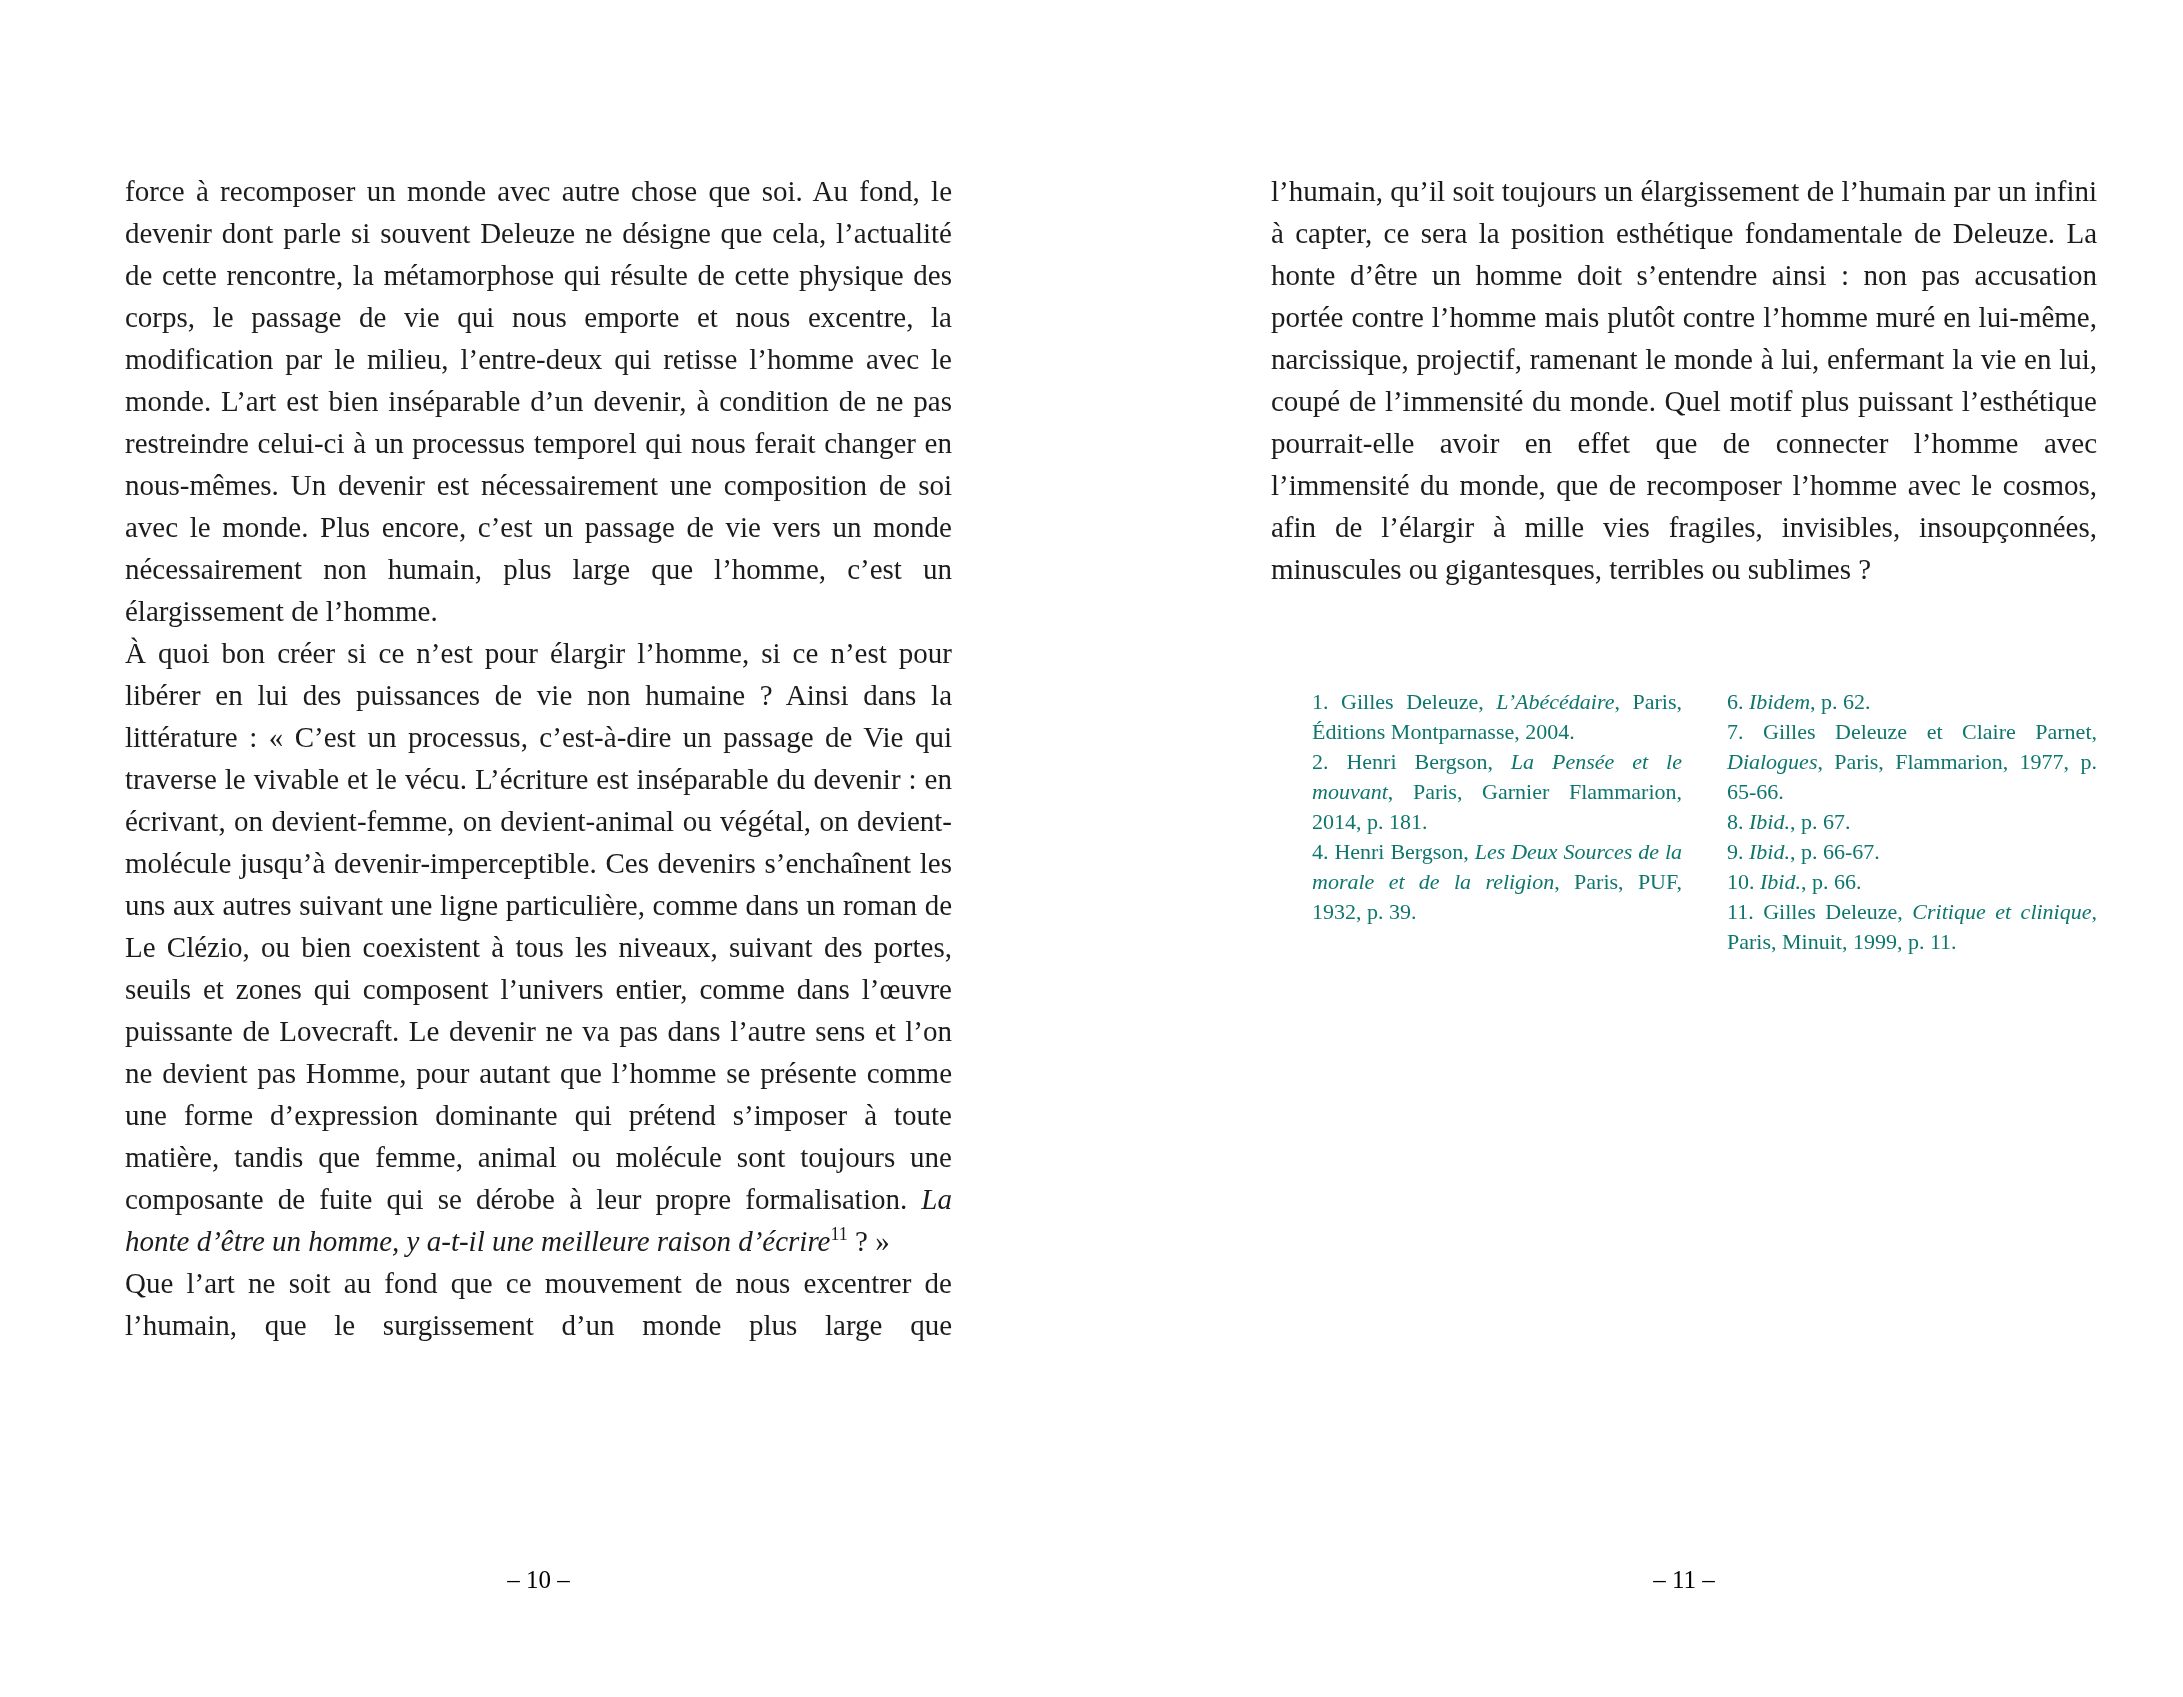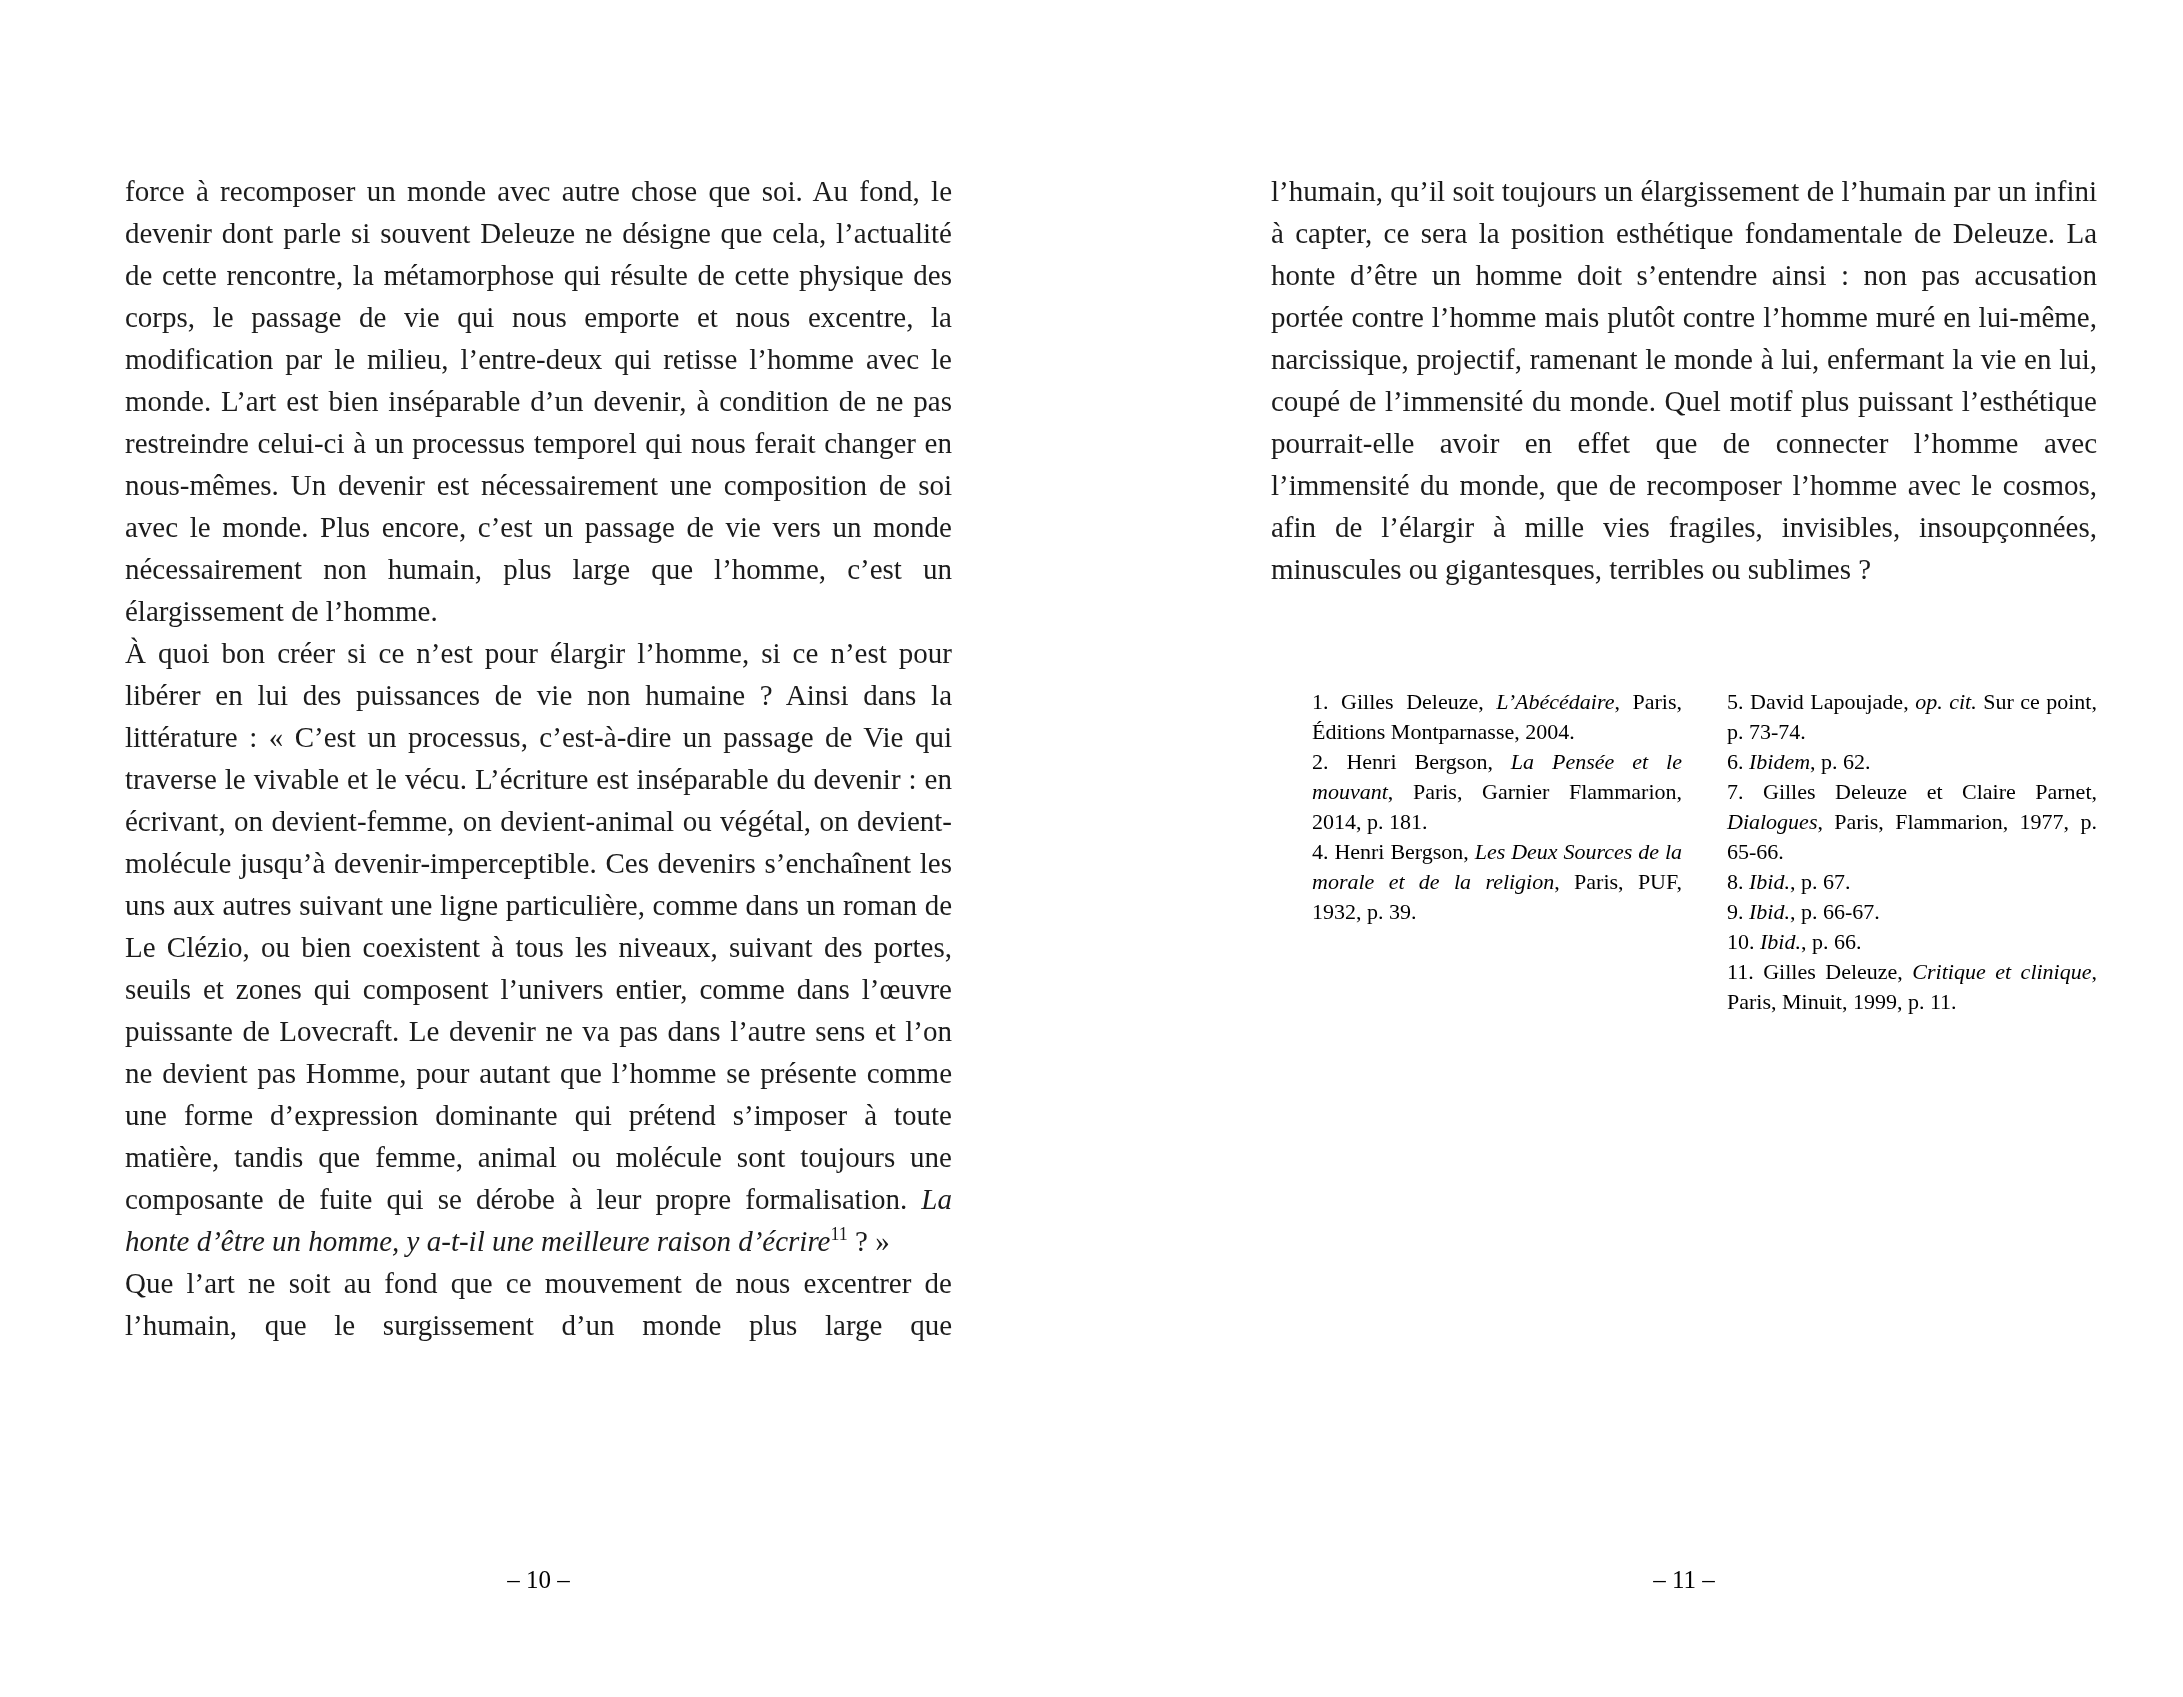--- a/index.html
+++ b/index.html
@@ -26,21 +26,21 @@
   .text-col p.cont { text-align-last: justify; }
 
   .it { font-style: italic; }
   sup { font-size: 0.62em; line-height: 0; vertical-align: super; font-style: normal; }
 
   .footnotes {
     margin-top: 97px;
     padding-left: 41px;
     display: flex;
     gap: 45px;
-    color: #000000;
+    color: #0f766e;
     font-size: 22px;
     line-height: 30px;
   }
   .fn-col { width: 370px; }
   .fn-col p { text-align: justify; margin: 0; }
 
   .page-number {
     position: absolute;
     top: 1566px;
     font-size: 25px;
@@ -65,21 +65,20 @@
   <div class="text-col col-right">
     <p><span>l’humain, qu’il soit toujours un élargissement de l’humain par un infini à capter, ce sera la position esthétique fondamentale de Deleuze. La honte d’être un homme doit s’entendre ainsi : non pas accusation portée contre l’homme mais plutôt contre l’homme muré en lui-même, narcissique, projectif, ramenant le monde à lui, enfermant la vie en lui, coupé de l’immensité du monde. Quel motif plus puissant l’esthétique pourrait-elle avoir en effet que de connecter l’homme avec l’immensité du monde, que de recomposer l’homme avec le cosmos, afin de l’élargir à mille vies fragiles, invisibles, insoupçonnées, minuscules ou gigantesques, terribles ou sublimes ?</span></p>
 
     <div class="footnotes">
       <div class="fn-col">
         <p><span>1. Gilles Deleuze, </span><span class="it">L’Abécédaire</span><span>, Paris, Éditions Montparnasse, 2004.</span></p>
         <p><span>2. Henri Bergson, </span><span class="it">La Pensée et le mouvant</span><span>, Paris, Garnier Flammarion, 2014, p. 181.</span></p>
         <p><span>4. Henri Bergson, </span><span class="it">Les Deux Sources de la morale et de la religion</span><span>, Paris, PUF, 1932, p. 39.</span></p>
       </div>
       <div class="fn-col">
-        <p><span>5. David Lapoujade, </span><span class="it">op. cit.</span><span> Sur ce point, p. 73-74.</span></p>
         <p><span>6. </span><span class="it">Ibidem</span><span>, p. 62.</span></p>
         <p><span>7. Gilles Deleuze et Claire Parnet, </span><span class="it">Dialogues</span><span>, Paris, Flammarion, 1977, p. 65-66.</span></p>
         <p><span>8. </span><span class="it">Ibid.</span><span>, p. 67.</span></p>
         <p><span>9. </span><span class="it">Ibid.</span><span>, p. 66-67.</span></p>
         <p><span>10. </span><span class="it">Ibid.</span><span>, p. 66.</span></p>
         <p><span>11. Gilles Deleuze, </span><span class="it">Critique et clinique</span><span>, Paris, Minuit, 1999, p. 11.</span></p>
       </div>
     </div>
   </div>
   <div class="page-number pn-right">– 11 –</div>

